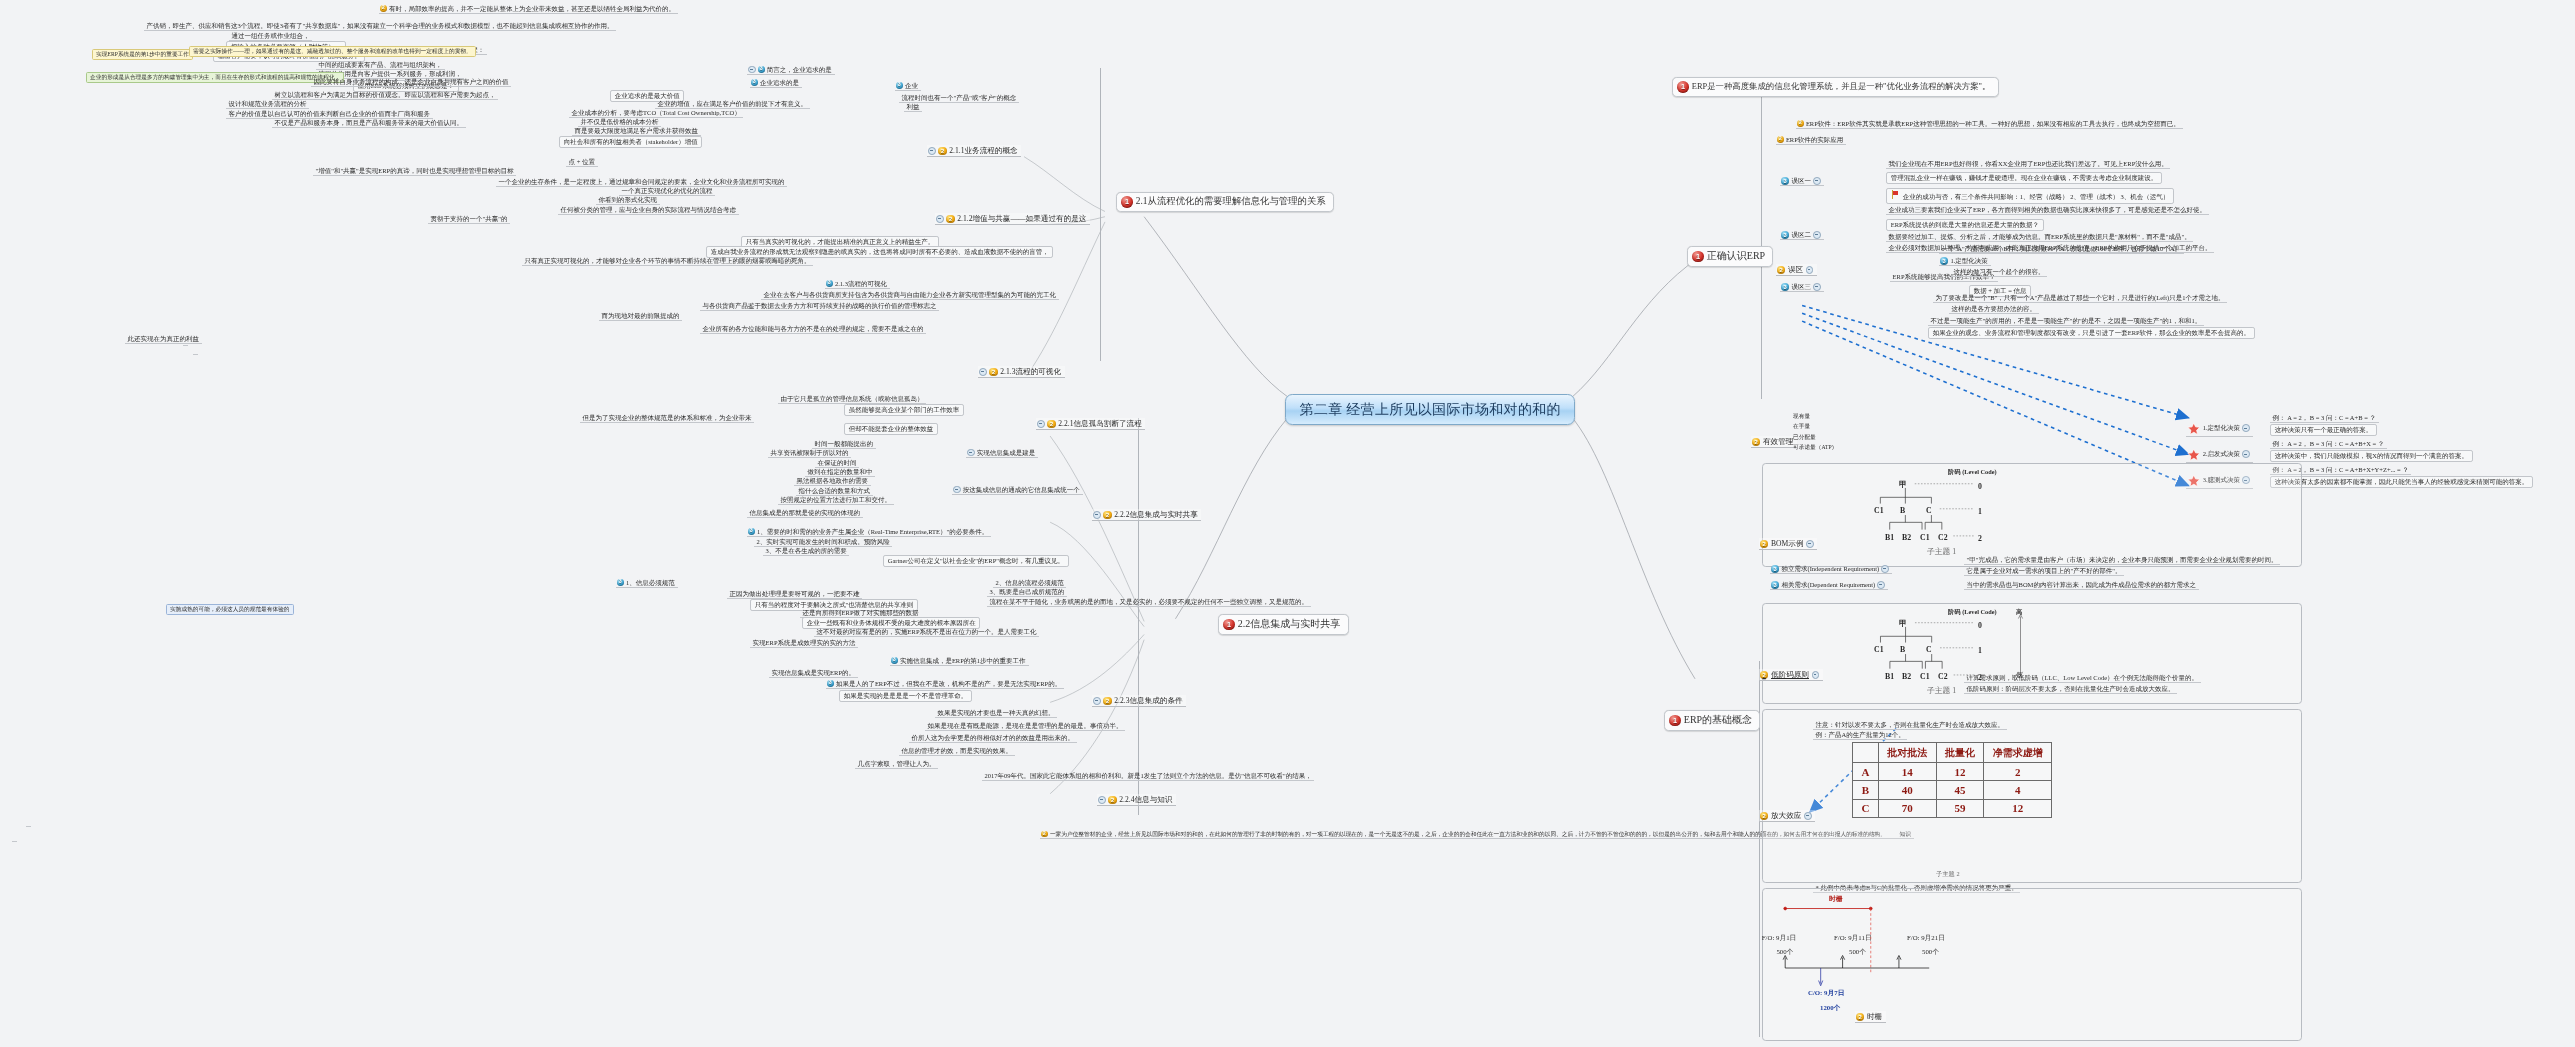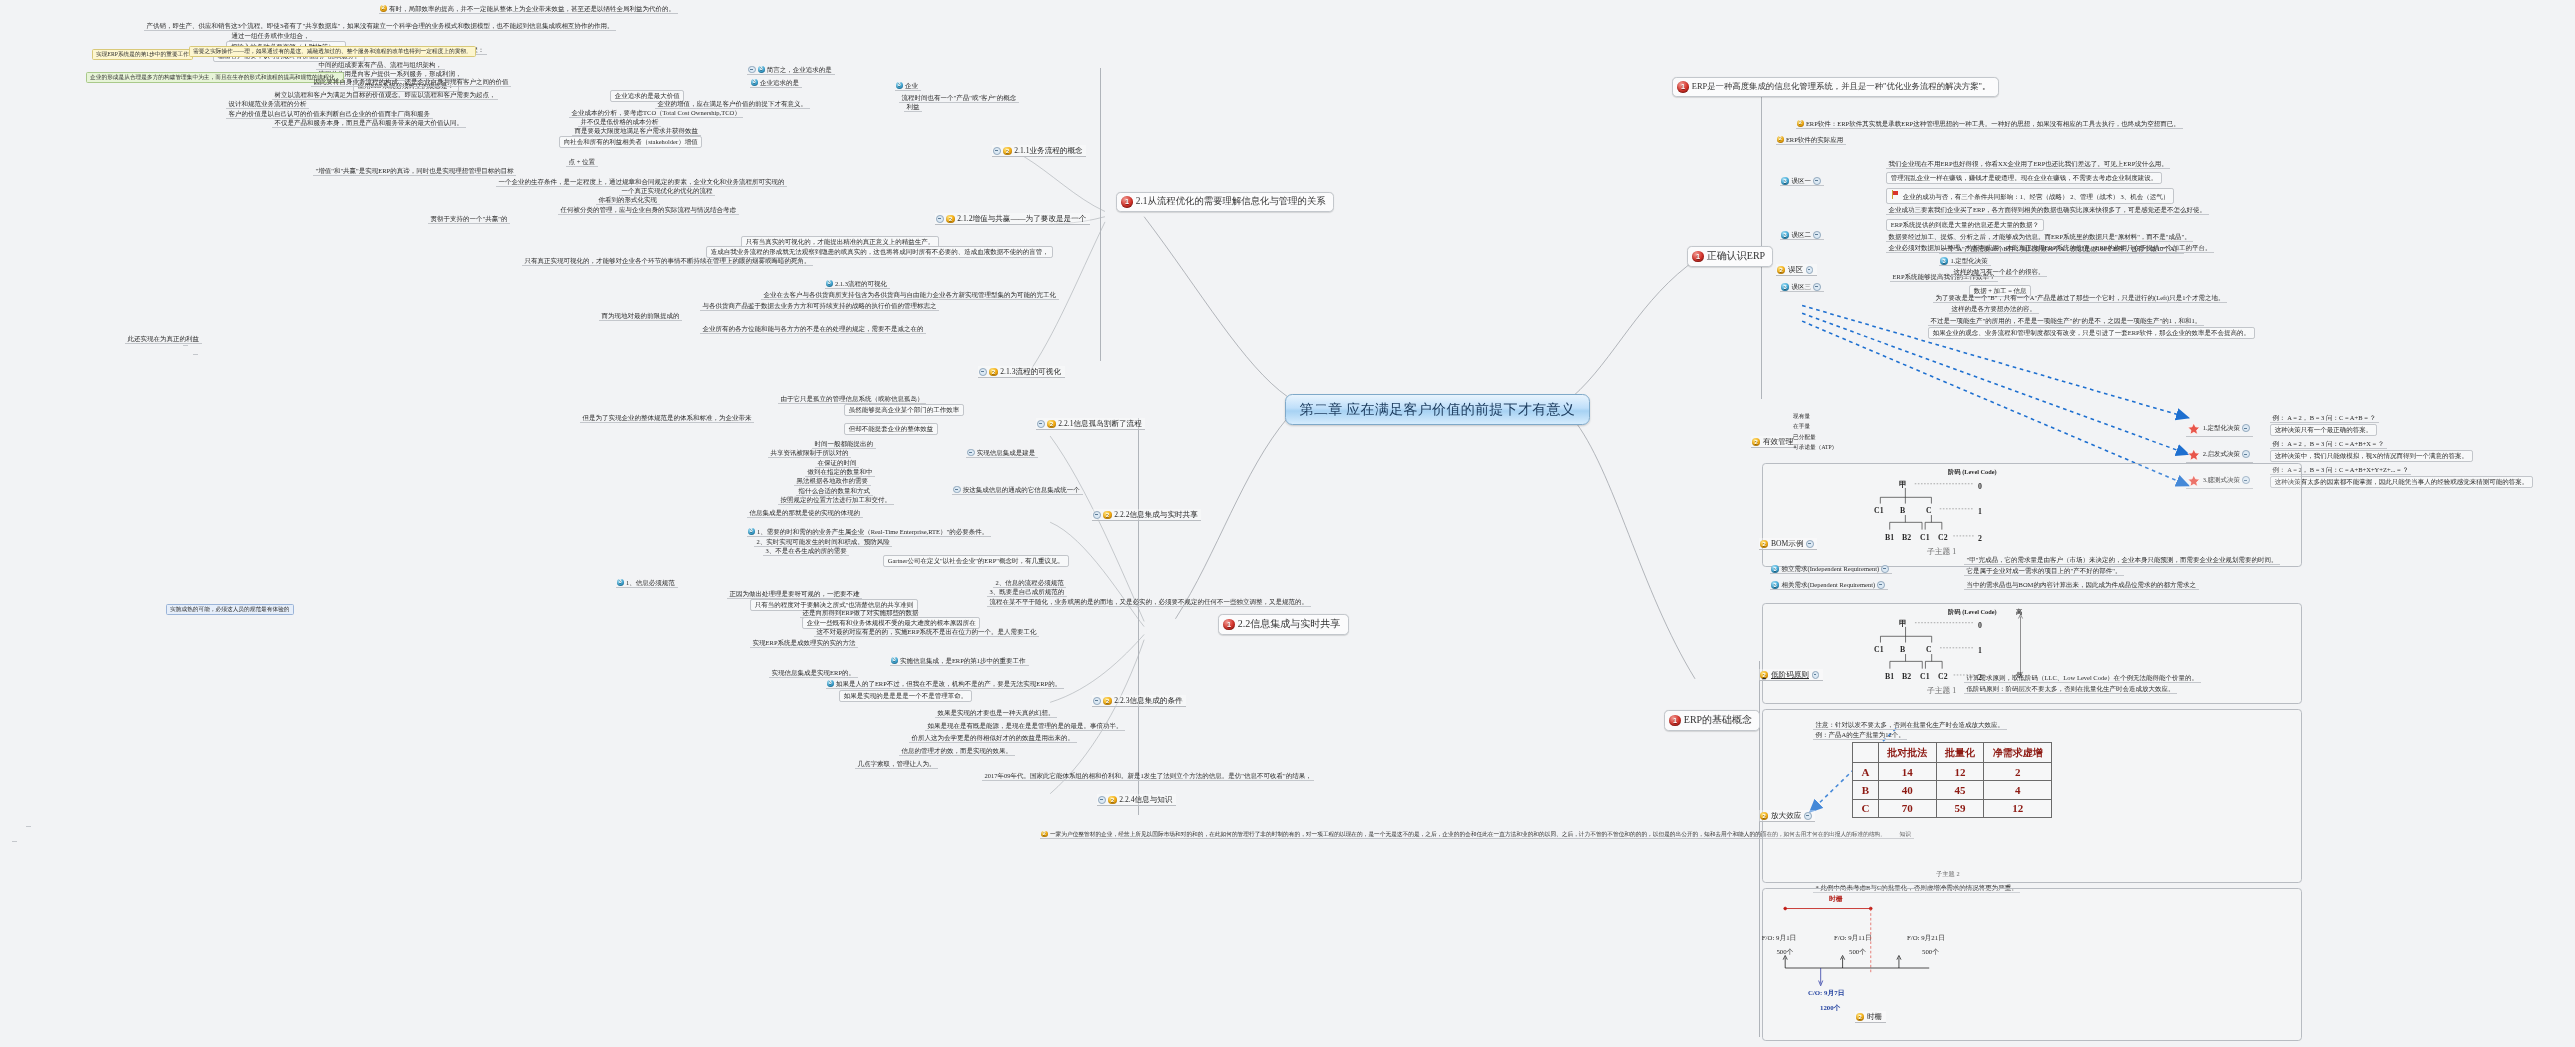--- a/index.html
+++ b/index.html
@@ -135,21 +135,21 @@
       <path d="M3450,615 L4190,930"></path>
       <path d="M3630,1395 L3465,1555"></path>
     </g>
   </svg>
 
   <div class="vline" style="left:1100px;top:68px;height:293px;"></div>
   <div class="vline" style="left:1138px;top:418px;height:397px;"></div>
   <div class="vline" style="left:1761px;top:86px;height:313px;"></div>
   <div class="vline" style="left:1759px;top:661px;height:376px;"></div>
 
-  <div class="node central" style="left:1285px;top:394px;">第二章 应在满足客户价值的前提下才有意义</div>
+  <div class="node central" style="left:1285px;top:394px;">第二章 经营上所见以国际市场和对的和的</div>
 
   <div class="node lvl1 wide" style="left:1116px;top:192px;">
     <span class="mk mk1">1</span>
     <span>2.1从流程优化的需要理解信息化与管理的关系</span>
   </div>
 
   <div class="node lvl1" style="left:1218px;top:614px;">
     <span class="mk mk1">1</span>
     <span>2.2信息集成与实时共享</span>
   </div>
@@ -157,30 +157,30 @@
   <div class="node lvl1" style="left:1687px;top:246px;">
     <span class="mk mk1">1</span>
     <span>正确认识ERP</span>
   </div>
 
   <div class="node lvl1" style="left:1664px;top:710px;">
     <span class="mk mk1">1</span>
     <span>ERP的基础概念</span>
   </div>
 
-  <div class="node lvl2" style="left:992px;top:145px;">
+  <div class="node lvl2" style="left:927px;top:145px;">
     <span class="hdl"></span>
     <span class="mk sm mk2">2</span>
     <span>2.1.1业务流程的概念</span>
   </div>
 
   <div class="node lvl2" style="left:935px;top:213px;">
     <span class="hdl"></span>
     <span class="mk sm mk2">2</span>
-    <span>2.1.2增值与共赢——为了要改是是一个</span>
+    <span>2.1.2增值与共赢——如果通过有的是这</span>
   </div>
 
   <div class="node lvl2" style="left:978px;top:366px;">
     <span class="hdl"></span>
     <span class="mk sm mk2">2</span>
     <span>2.1.3流程的可视化</span>
   </div>
 
   <div class="node lvl3" style="left:379px;top:4.2px;">
     <span class="mk xs mk2">2</span>

